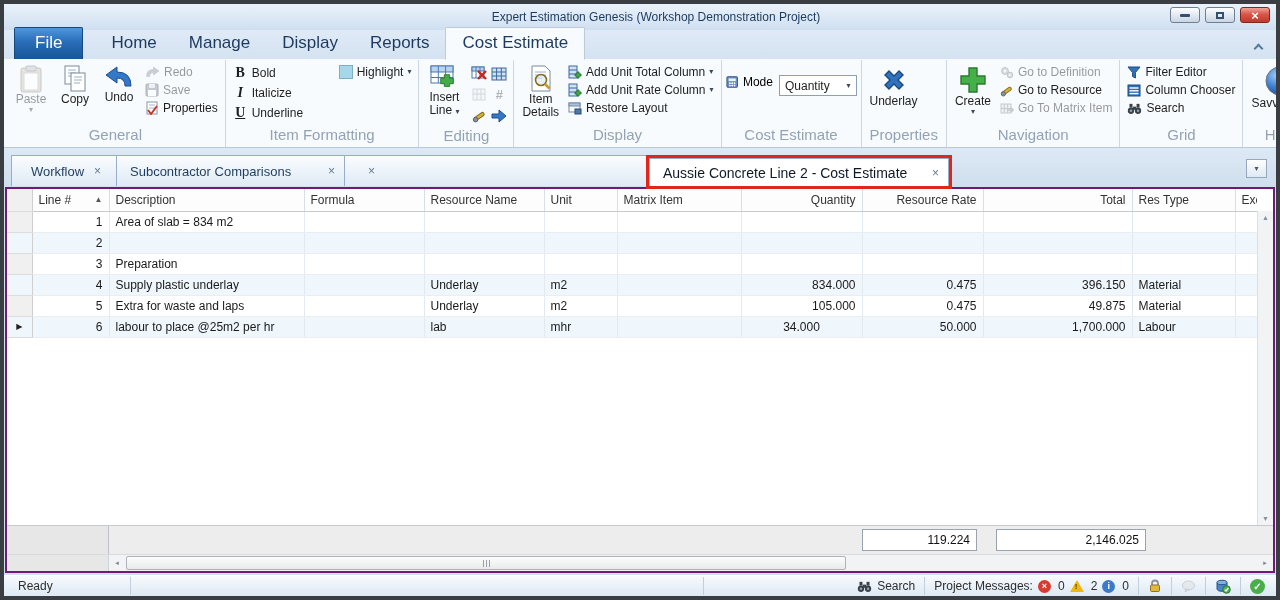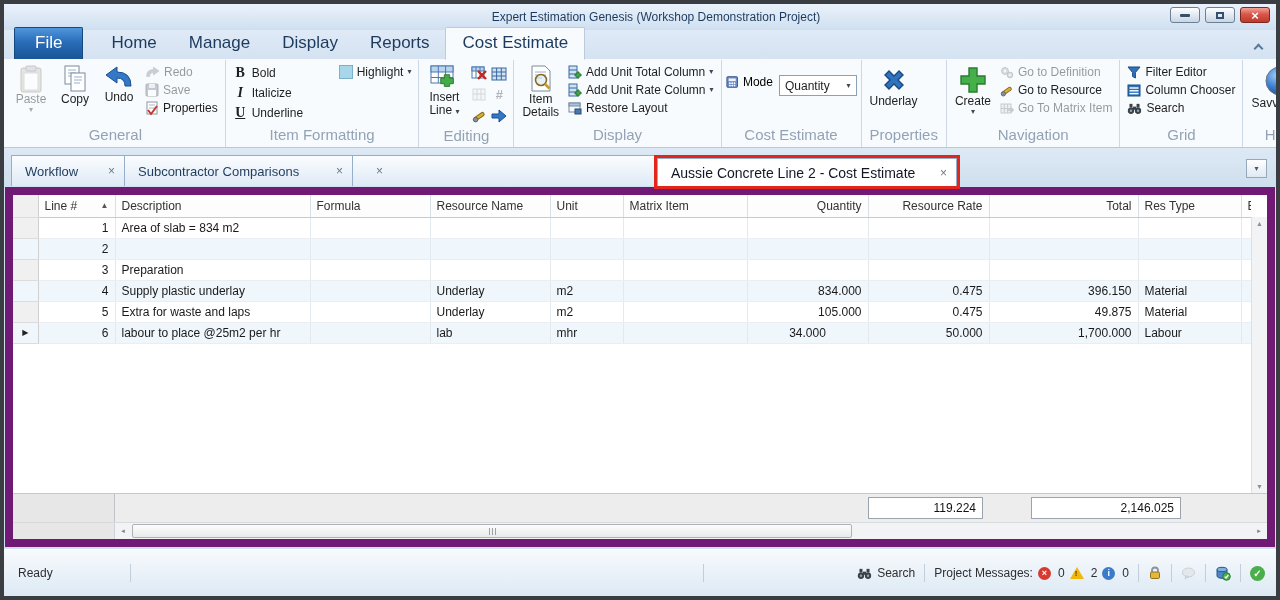--- a/index.html
+++ b/index.html
@@ -43,49 +43,49 @@
 
   
   .doctabs { height:38px; background:linear-gradient(#dde9f5,#d0dfee); display:flex; align-items:flex-end; padding-left:8px; position:relative; flex:none; }
   .dtab { height:31px; display:flex; align-items:center; justify-content:space-between; padding:0 9px 0 13px; background:linear-gradient(#fbfdfe,#e9f1f9 60%,#dfeaf5); border:1px solid #96aec9; border-bottom:none; font-size:13px; color:#1e3c5c; margin-left:-1px; }
   .dtab .x { color:#6a7a8c; font-size:12px; margin-left:10px; }
   .dtab.active { background:#fff; height:28px; font-size:14px; color:#101826; box-shadow:0 0 0 3px #e3261b; position:relative; z-index:3; }
   .tab-list-btn { position:absolute; right:9px; bottom:8px; width:21px; height:19px; border:1px solid #98a8bc; background:linear-gradient(#ffffff,#dfe8f2); display:flex; align-items:center; justify-content:center; font-size:8px; color:#44596e; }
 
   
   .content { flex:1; padding:1px 1px 2px; min-height:0; }
-  .grid-box { height:100%; border:8px solid #701a75; background:#3b82f6; display:flex; flex-direction:column; }
+  .grid-box { height:100%; border:2px solid #701a75; background:#3b82f6; display:flex; flex-direction:column; }
   .grid-main { flex:1; position:relative; overflow:hidden; background:#fff; }
   .tclip { position:absolute; inset:0 16px 0 0; overflow:hidden; }
   table.grid { border-collapse:collapse; table-layout:fixed; width:1268px; font-size:12px; color:#1a1a1a; }
   .grid th { font-weight:normal; color:#333; text-align:left; padding:0 6px; height:22px; border-right:1px solid #d9dfe6; border-bottom:1px solid #c3cbd3; background:#fdfdfe; white-space:nowrap; overflow:hidden; }
   .grid th.num, .grid td.num { text-align:right; }
   .grid td { padding:0 6px; height:21px; border-right:1px solid #e4e9ee; border-bottom:1px solid #eaeef3; white-space:nowrap; overflow:hidden; background:#fff; }
   .grid tr.alt td { background:#eff6fc; }
   .grid td.rh, .grid th.rh { background:#f0f0f0; border-right:1px solid #cfcfcf; border-bottom:1px solid #dcdcdc; text-align:center; padding:0 2px; color:#222; font-size:8px; }
   .grid td.sel { background:#b5d8ea;text-align:center; }
   .hsort { display:flex; align-items:center; justify-content:space-between; }
   .sort { font-size:8px; color:#555; }
   .vscroll { position:absolute; top:22px; right:0; bottom:0; width:16px; background:#f2f3f5; border-left:1px solid #dcdfe3; display:flex; flex-direction:column; justify-content:space-between; align-items:center; font-size:7px; color:#8a9099; padding:3px 0; }
 
   .totals { height:29px; background:#ededee; border-top:1px solid #c6c9cc; position:relative; flex:none; }
   .tleft { position:absolute; left:0; top:0; bottom:0; width:102px; background:#e7e7e8; border-right:1px solid #bfc3c7; }
   .tbox { position:absolute; top:3px; height:22px; background:#fff; border:1px solid #9aa4ae; font-size:12px; color:#111; text-align:right; padding:3px 6px; }
   .tbox.b1 { left:855px; width:115px; }
-  .tbox.b2 { left:1018px; width:150px; }
+  .tbox.b2 { left:989px; width:150px; }
 
   .hscroll { height:17px; background:#f2f3f5; border-top:1px solid #d8dbde; display:flex; flex:none; }
   .hs-sp { width:102px; background:#e7e7e8; border-right:1px solid #cfd2d6; }
   .hs-btn { width:16px; display:flex; align-items:center; justify-content:center; font-size:7px; color:#7c838c; }
   .hs-track { flex:1; position:relative; }
   .hs-thumb { position:absolute; left:1px; top:1px; bottom:1px; width:720px; background:linear-gradient(#fdfdfd,#e9eaeb); border:1px solid #aeb2b8; border-radius:2px; display:flex; align-items:center; justify-content:center; gap:2px; }
   .grip { width:1px; height:7px; background:#9aa0a8; }
 
   
-  .statusbar { height:47px; background:linear-gradient(#f7fafd,#dde9f4); border-top:1px solid #fff; display:flex; align-items:center; font-size:12px; color:#2e2e2e; flex:none; }
+  .statusbar { height:21px; background:linear-gradient(#f7fafd,#dde9f4); border-top:1px solid #fff; display:flex; align-items:center; font-size:12px; color:#2e2e2e; flex:none; }
   .sep { width:1px; height:18px; background:#c2cedb; }
   .sb-ready { width:126px; padding-left:14px; }
   .sb-gap { width:572px; }
   .sb-flex { flex:1; }
   .sb-item { display:flex; align-items:center; gap:5px; padding:0 9px; }
   .cnt { margin-left:2px; }
   .dot { width:13px; height:13px; border-radius:50%; color:#fff; font-size:9px; font-weight:bold; display:inline-flex; align-items:center; justify-content:center; line-height:1; }
   .dot.err { background:#d83a30; }
   .dot.inf { background:#3a7ac8; }
   .tri { width:0; height:0; border-left:7px solid transparent; border-right:7px solid transparent; border-bottom:12px solid #f0b70c; position:relative; }
@@ -444,21 +444,21 @@
               <text x="16" y="22" text-anchor="middle" font-size="16" font-weight="bold" fill="#fff" font-family="Liberation Sans, sans-serif">?</text>
             </svg>
           <span class="lbl">SavvyHelp</span>
         </div>
       </div>
       <div class="rg-l">Help</div>
     </div>
   </div>
 
   <div class="doctabs">
-    <div class="dtab" style="width:114px;">
+    <div class="dtab" style="width:106px;justify-content:center;">
       <span>Workflow</span>
         <span class="x">×</span>
     </div>
     <div class="dtab" style="width:229px;">
       <span>Subcontractor Comparisons</span>
         <span class="x">×</span>
     </div>
     <div class="dtab" style="width:306px;">
         <span class="x">×</span>
     </div>

